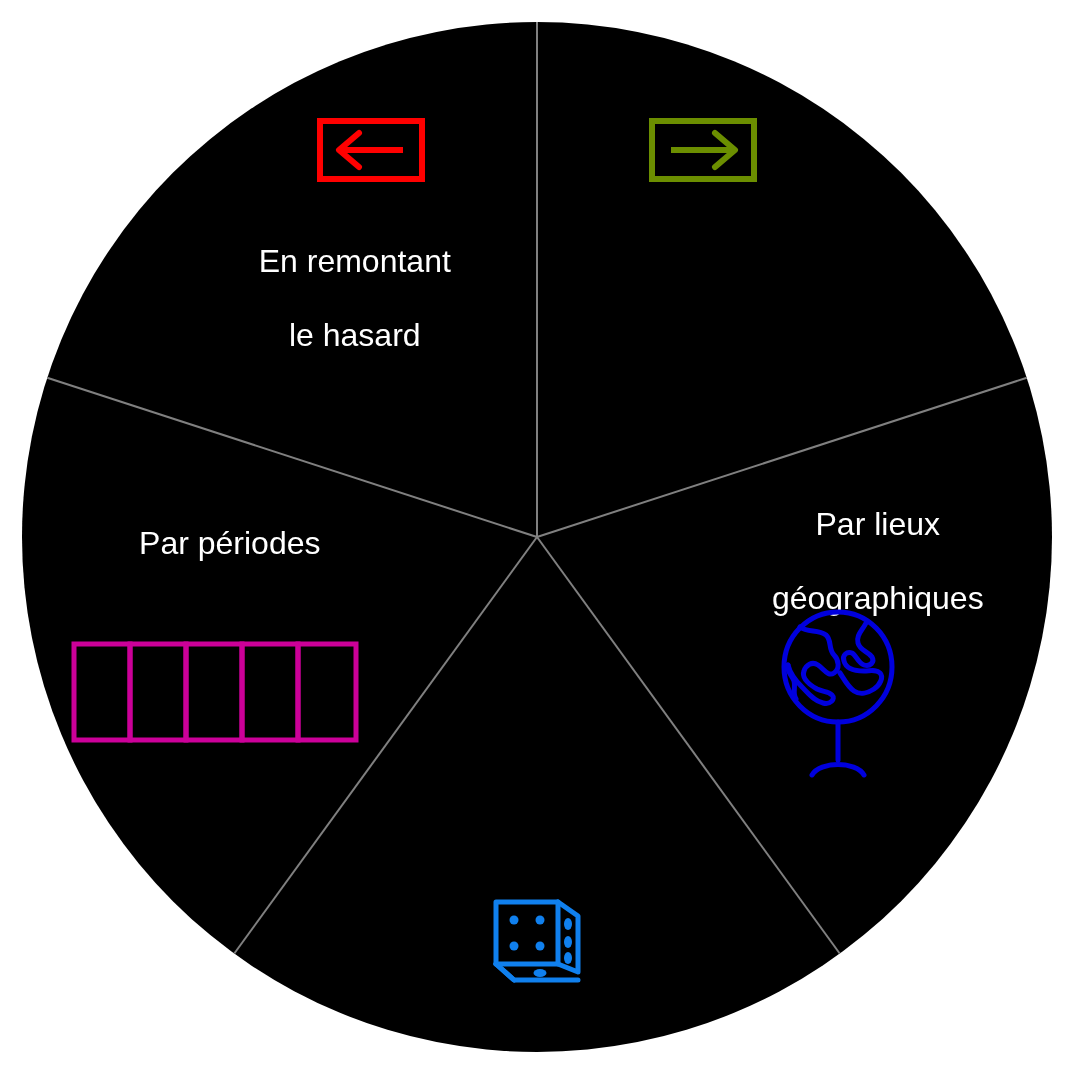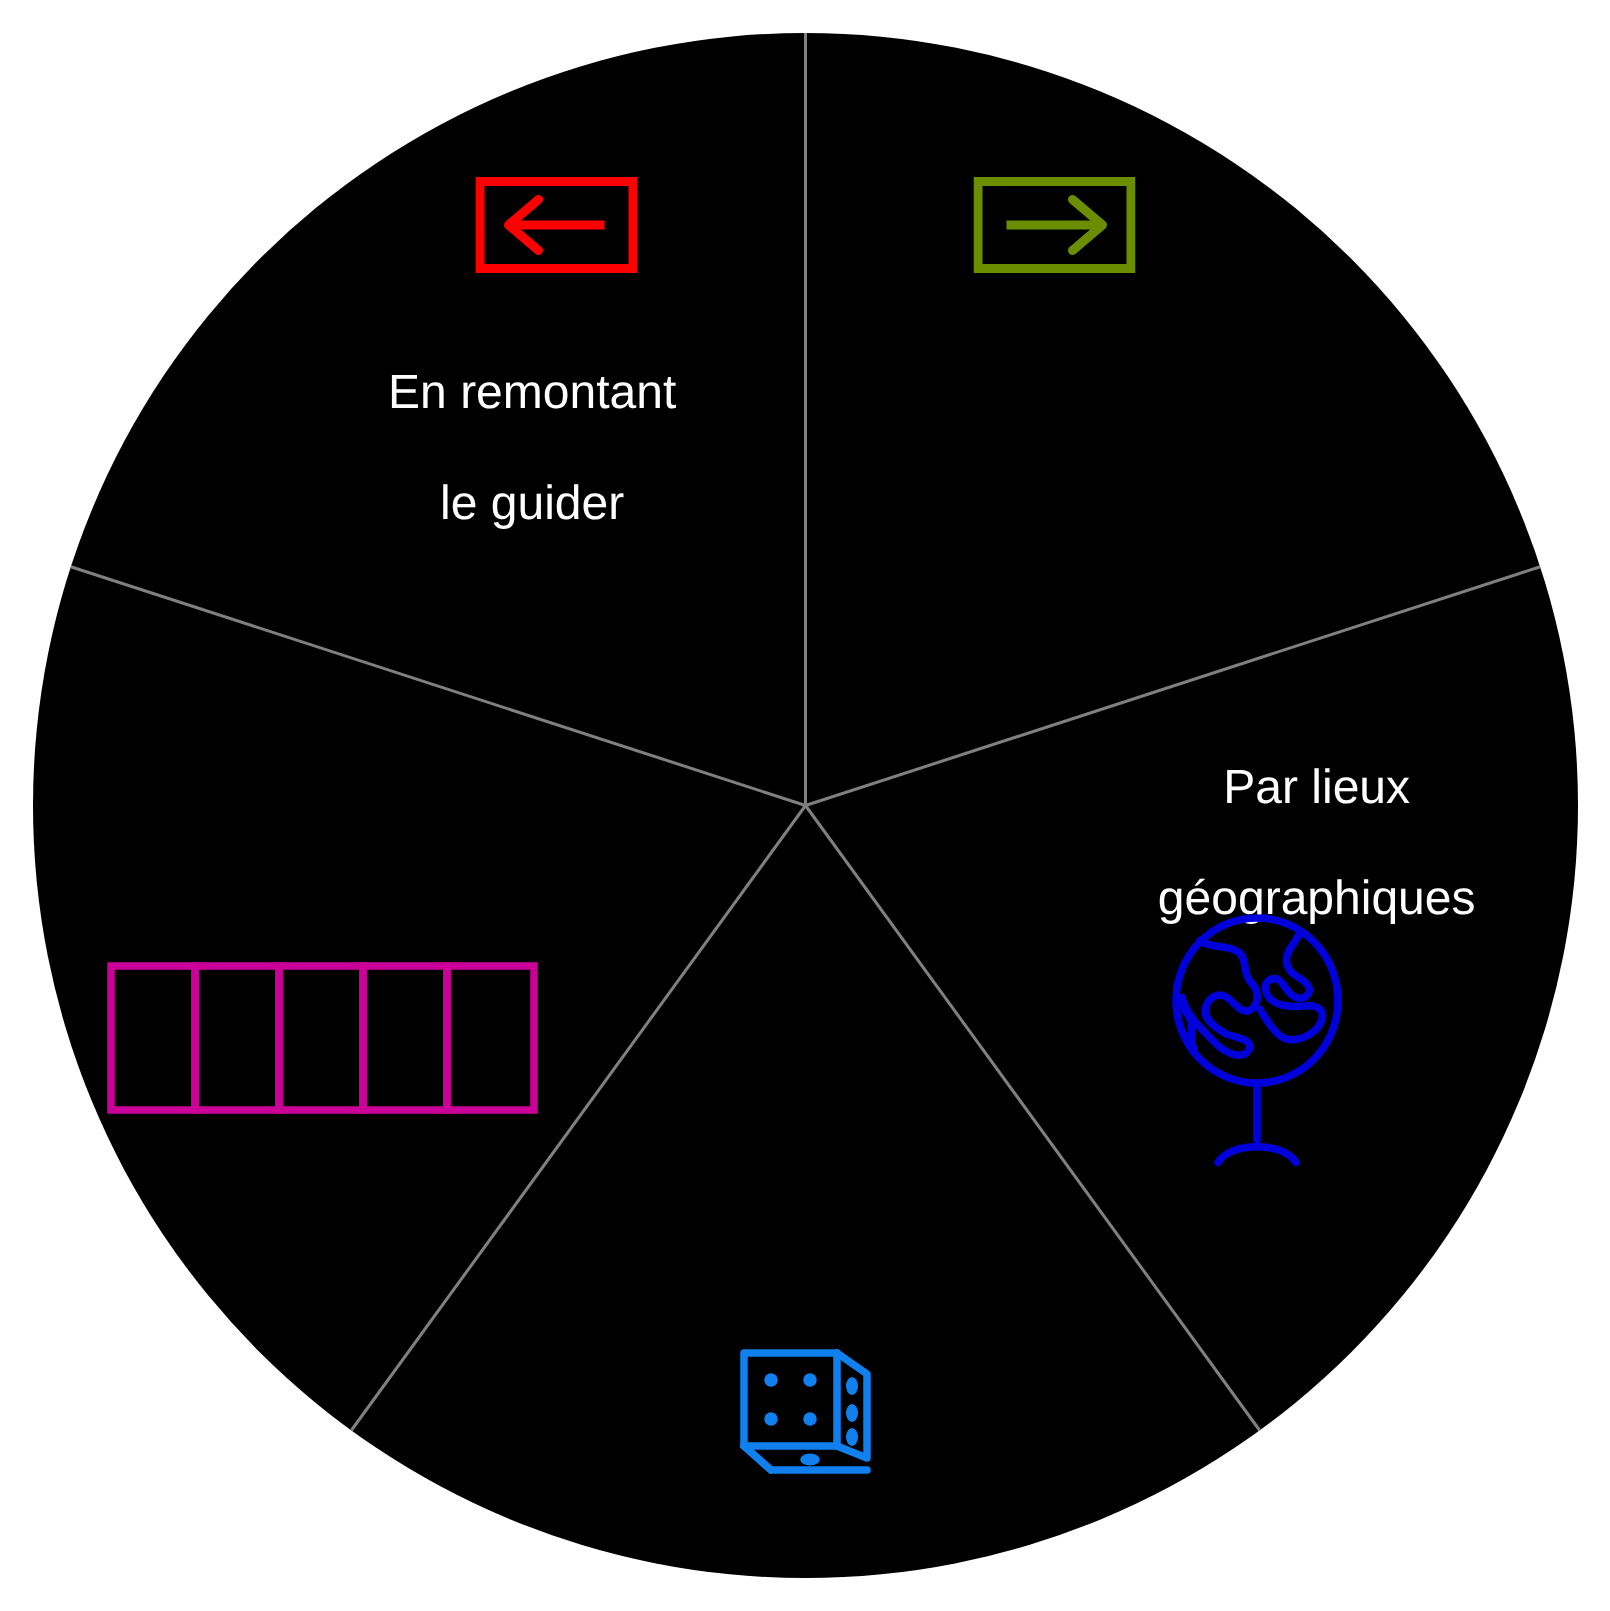--- a/index.html
+++ b/index.html
@@ -67,36 +67,36 @@
 
   <div class="icon-wrap" style="left:371px; top:150px;">
     <svg width="108" height="64" viewBox="0 0 108 64">
       <rect x="3" y="3" width="102" height="58" fill="none" stroke="#ff0000" stroke-width="6"></rect>
       <line x1="86" y1="32" x2="23" y2="32" stroke="#ff0000" stroke-width="6"></line>
       <polyline points="42,15 22,32 42,49" fill="none" stroke="#ff0000" stroke-width="6" stroke-linecap="round" stroke-linejoin="round"></polyline>
     </svg>
   </div>
   <div class="seg-label" style="left:337px; top:299px;">
     <span>En remontant</span><br>
-    <span>le guider</span>
+    <span>le hasard</span>
   </div>
 
   <div class="icon-wrap" style="left:703px; top:150px;">
     <svg width="108" height="64" viewBox="0 0 108 64">
       <rect x="3" y="3" width="102" height="58" fill="none" stroke="#6b8e00" stroke-width="6"></rect>
       <line x1="22" y1="32" x2="85" y2="32" stroke="#6b8e00" stroke-width="6"></line>
       <polyline points="66,15 86,32 66,49" fill="none" stroke="#6b8e00" stroke-width="6" stroke-linecap="round" stroke-linejoin="round"></polyline>
     </svg>
   </div>
   <div class="seg-label" style="left:740px; top:299px;">
     <br>
   </div>
 
   <div class="seg-label" style="left:212px; top:562px;">
-    <br>
+    <span>Par périodes</span><br>
   </div>
   <div class="icon-wrap" style="left:215px; top:693px;">
     <svg width="288" height="104" viewBox="0 0 288 104">
       <g fill="none" stroke="#cc0099" stroke-width="5">
         <rect x="3" y="3" width="56" height="96"></rect>
         <rect x="59" y="3" width="56" height="96"></rect>
         <rect x="115" y="3" width="56" height="96"></rect>
         <rect x="171" y="3" width="56" height="96"></rect>
         <rect x="227" y="3" width="58" height="96"></rect>
       </g>

